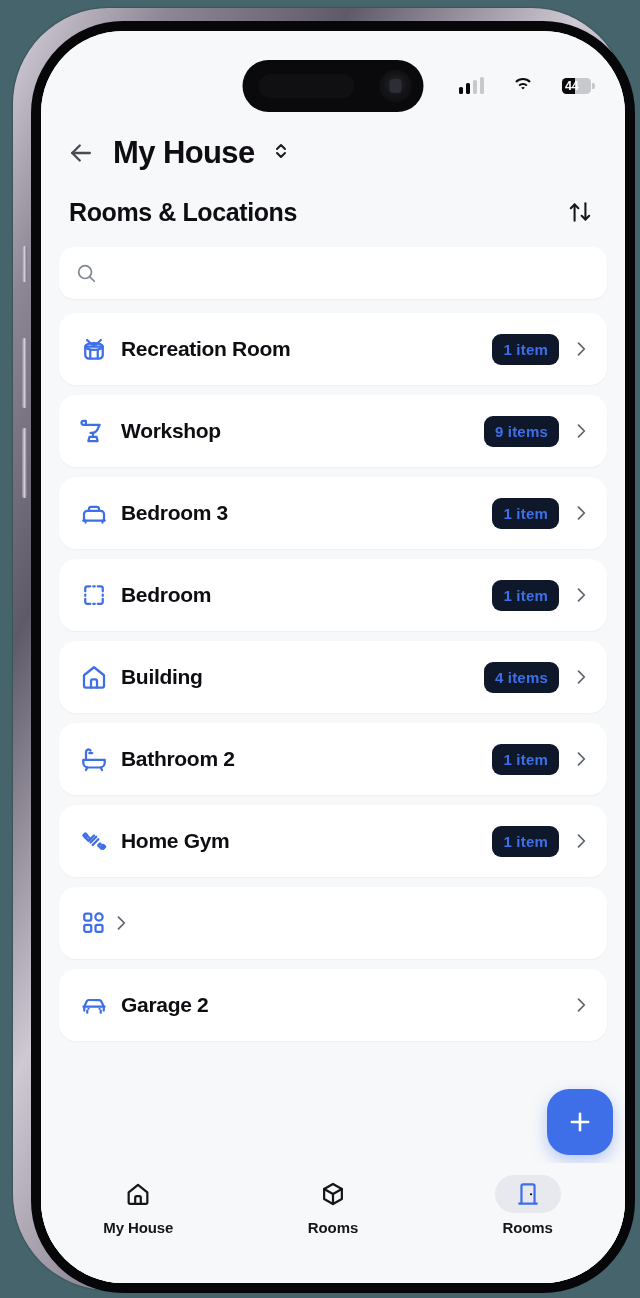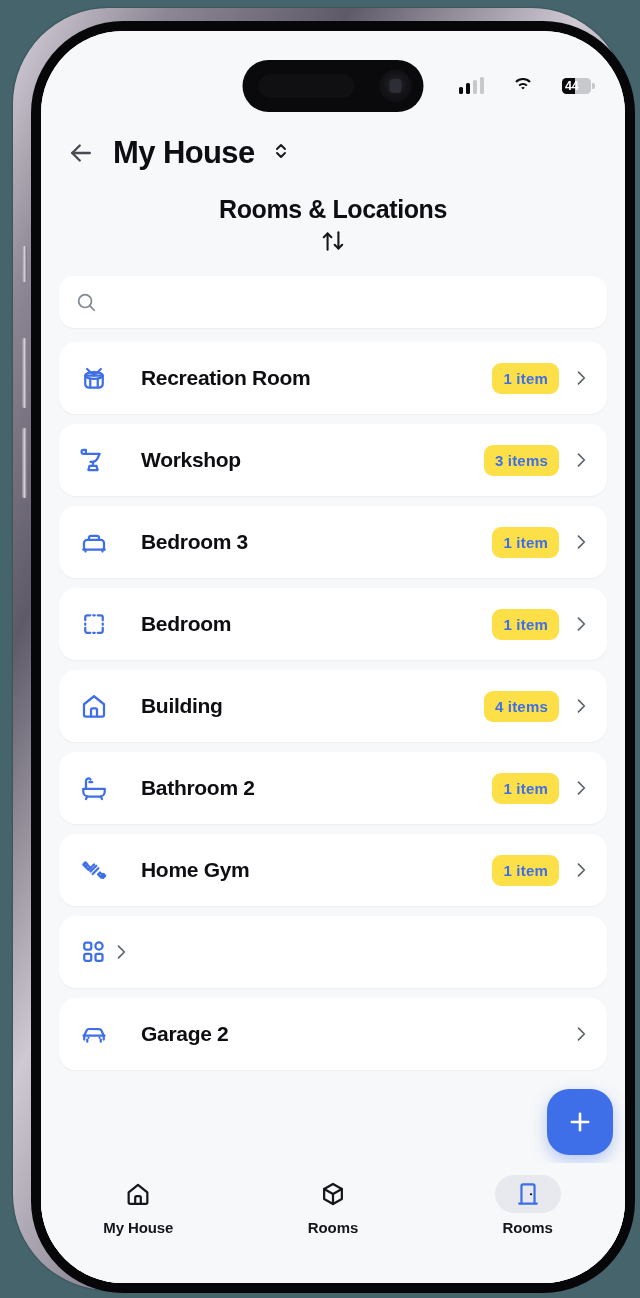--- a/index.html
+++ b/index.html
@@ -94,36 +94,36 @@
 
   
   .app { position:absolute; inset:0; display:flex; flex-direction:column; background:#f7f8f9; }
 
   .navbar { padding: 100px 26px 0 18px; display:flex; align-items:center; gap: 10px; }
   .icon-btn { width: 44px; height: 44px; display:flex; align-items:center; justify-content:center;
     background:none; border:none; cursor:pointer; }
   .nav-title { font-size: 31px; font-weight: 700; color:#0d0d12; letter-spacing:-0.6px; }
   .chev-updown { margin-left: 6px; }
 
-  .section-row { padding: 20px 28px 0 28px; display:flex; align-items:center; justify-content:space-between;flex-direction:column; }
+  .section-row { padding: 20px 28px 0 28px; display:flex; align-items:center; justify-content:space-between; }
   .section-title { font-size: 25px; font-weight: 700; color:#0d0d12; letter-spacing:-0.4px; }
 
   .search-wrap { padding: 18px 18px 0 18px; }
   .search-box { height: 52px; background:#fff; border-radius: 15px; display:flex; align-items:center;
     gap: 12px; padding: 0 16px; box-shadow: 0 1px 2px rgba(16,24,40,.05); }
   .search-box input { flex:1; border:none; outline:none; background:transparent;
     font-family:"Liberation Sans",sans-serif; font-size:17px; color:#101828; }
   .search-box input::placeholder { color:#9aa1ad; }
 
   .list { flex:1; overflow:hidden; padding: 14px 18px 0 18px; }
   .row { height: 72px; background:#fff; border-radius: 17px; display:flex; align-items:center;
     padding: 0 16px 0 18px; margin-bottom: 10px; box-shadow: 0 1px 2px rgba(16,24,40,.045); cursor:pointer; }
   .row-icon { width: 34px; height: 34px; display:flex; align-items:center; justify-content:center; flex:0 0 34px; }
-  .row-label { flex:1; margin-left: 30px; font-size: 21px; font-weight: 700; color:#0d0d12; letter-spacing:-0.3px; }
-  .badge { background:#fde047; color:#3f6fe8; font-size:15px; font-weight:700; letter-spacing:.2px;
+  .row-label { flex:1; margin-left: 10px; font-size: 21px; font-weight: 700; color:#0d0d12; letter-spacing:-0.3px; }
+  .badge { background:#0f172a; color:#3f6fe8; font-size:15px; font-weight:700; letter-spacing:.2px;
     padding: 7px 11px; border-radius: 9px; margin-right: 12px; white-space:nowrap; }
   .row-chev { width: 20px; display:flex; align-items:center; justify-content:center; flex:0 0 20px; }
 
   
   .fab { position:absolute; right: 12px; bottom: 128px; width: 66px; height: 66px;
     border-radius: 22px; background:#3f6fe8; border:none; cursor:pointer; z-index: 25;
     display:flex; align-items:center; justify-content:center;
     box-shadow: 0 6px 16px rgba(63,111,232,.35); }
 
   
@@ -237,21 +237,21 @@
             <div class="row">
               <span class="row-icon">
                 <svg width="30" height="30" viewBox="0 0 24 24" fill="none" stroke="#3f6fe8" stroke-width="1.8" stroke-linecap="round" stroke-linejoin="round">
                   <path d="M5.5 7h11l-1.6 3.6a5 5 0 0 1-4.5 2.9H9.2"></path>
                   <path d="M5.5 7H3.6a1.6 1.6 0 0 1 0-3.2h1.9z"></path>
                   <path d="M11.2 13.5v3.2"></path>
                   <path d="M7.5 20h7.4l-.9-3.3H8.4z"></path>
                 </svg>
               </span>
               <span class="row-label">Workshop</span>
-              <span class="badge">3 items</span>
+              <span class="badge">9 items</span>
               <span class="row-chev">
                 <svg width="20" height="20" viewBox="0 0 24 24" fill="none" stroke="#5f666f" stroke-width="2.1" stroke-linecap="round" stroke-linejoin="round">
                   <path d="M9 5l7 7-7 7"></path>
                 </svg>
               </span>
             </div>
             <div class="row">
               <span class="row-icon">
                 <svg width="30" height="30" viewBox="0 0 24 24" fill="none" stroke="#3f6fe8" stroke-width="1.8" stroke-linecap="round" stroke-linejoin="round">
                   <path d="M4 18v-5.2a2.6 2.6 0 0 1 2.6-2.6h10.8a2.6 2.6 0 0 1 2.6 2.6V18"></path>

